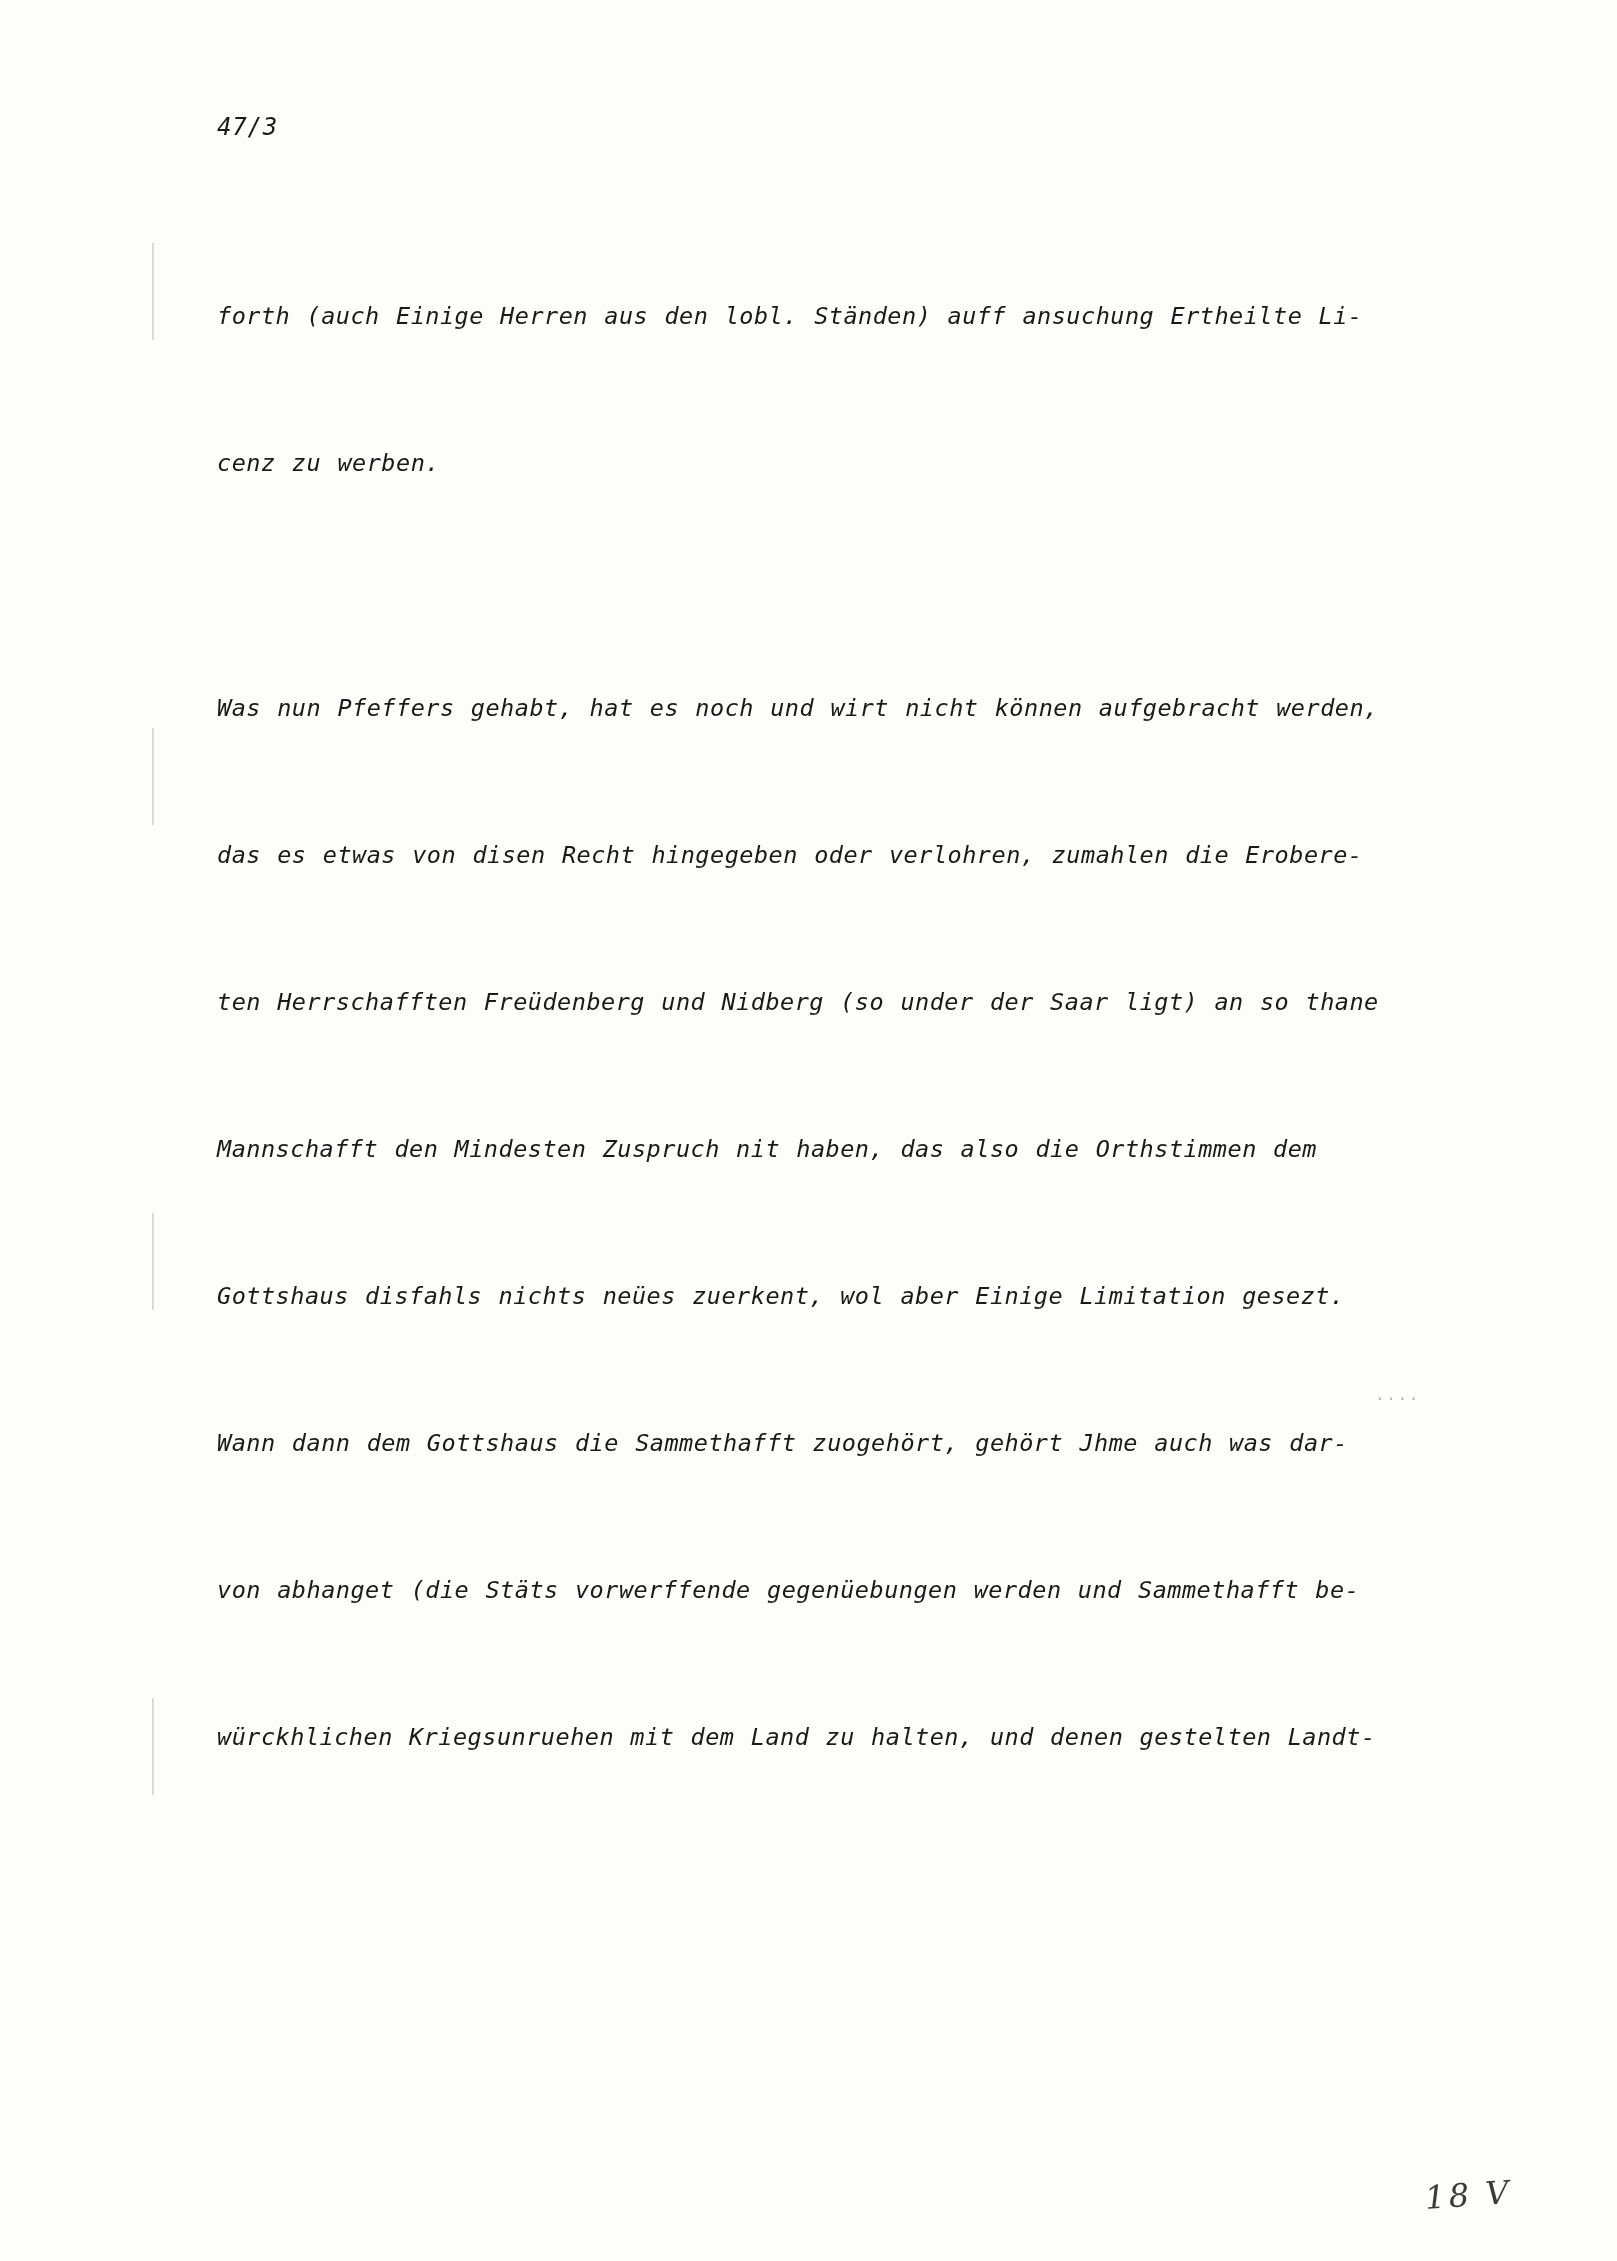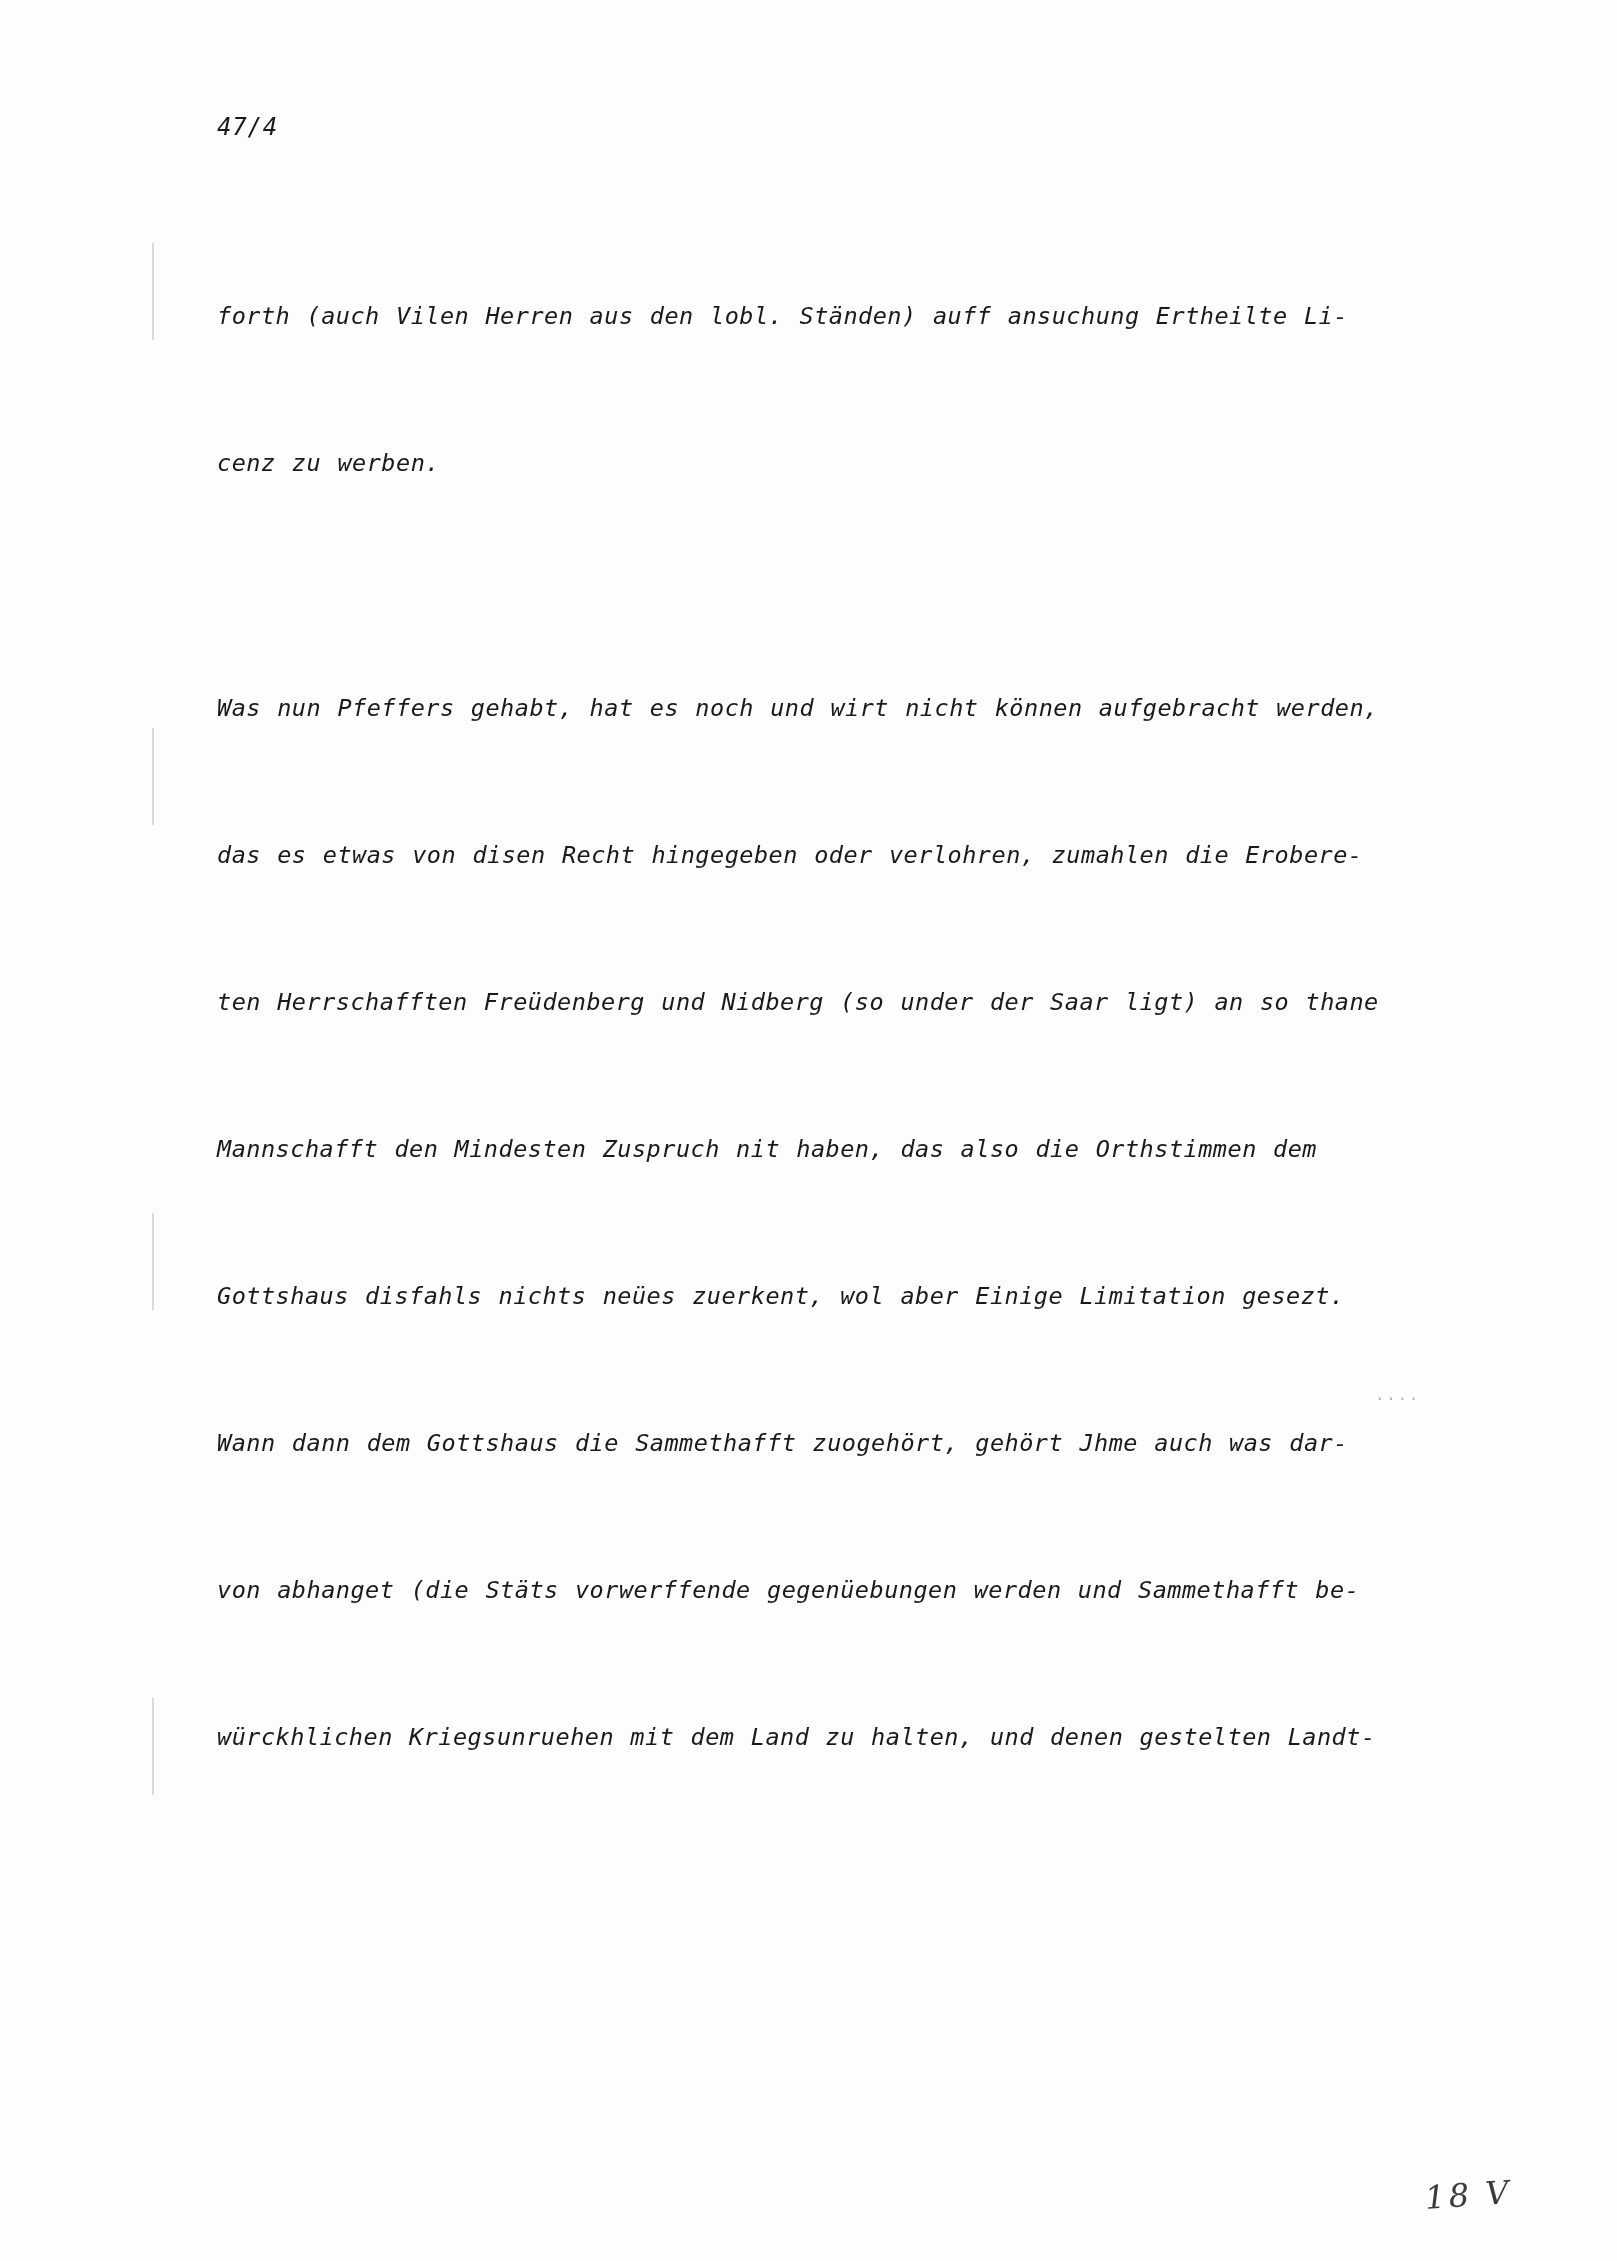--- a/index.html
+++ b/index.html
@@ -86,26 +86,26 @@
 </head>
 <body>
 
 <div class="page">
 
   <div class="edge-mark m1"></div>
   <div class="edge-mark m2"></div>
   <div class="edge-mark m3"></div>
   <div class="edge-mark m4"></div>
 
-  <div class="folio">47/4</div>
+  <div class="folio">47/3</div>
 
   <div class="content">
 
     <p class="para">
-      <span class="line">forth (auch Vilen Herren aus den lobl. Ständen) auff ansuchung Ertheilte Li-</span>
+      <span class="line">forth (auch Einige Herren aus den lobl. Ständen) auff ansuchung Ertheilte Li-</span>
       <span class="line">cenz zu werben.</span>
     </p>
 
     <p class="para">
       <span class="line">Was nun Pfeffers gehabt, hat es noch und wirt nicht können aufgebracht werden,</span>
       <span class="line">das es etwas von disen Recht hingegeben oder verlohren, zumahlen die Erobere-</span>
       <span class="line">ten Herrschafften Freüdenberg und Nidberg (so under der Saar ligt) an so thane</span>
       <span class="line">Mannschafft den Mindesten Zuspruch nit haben, das also die Orthstimmen dem</span>
       <span class="line">Gottshaus disfahls nichts neües zuerkent, wol aber Einige Limitation gesezt.</span>
       <span class="line">Wann dann dem Gottshaus die Sammethafft zuogehört, gehört Jhme auch was dar-</span>

